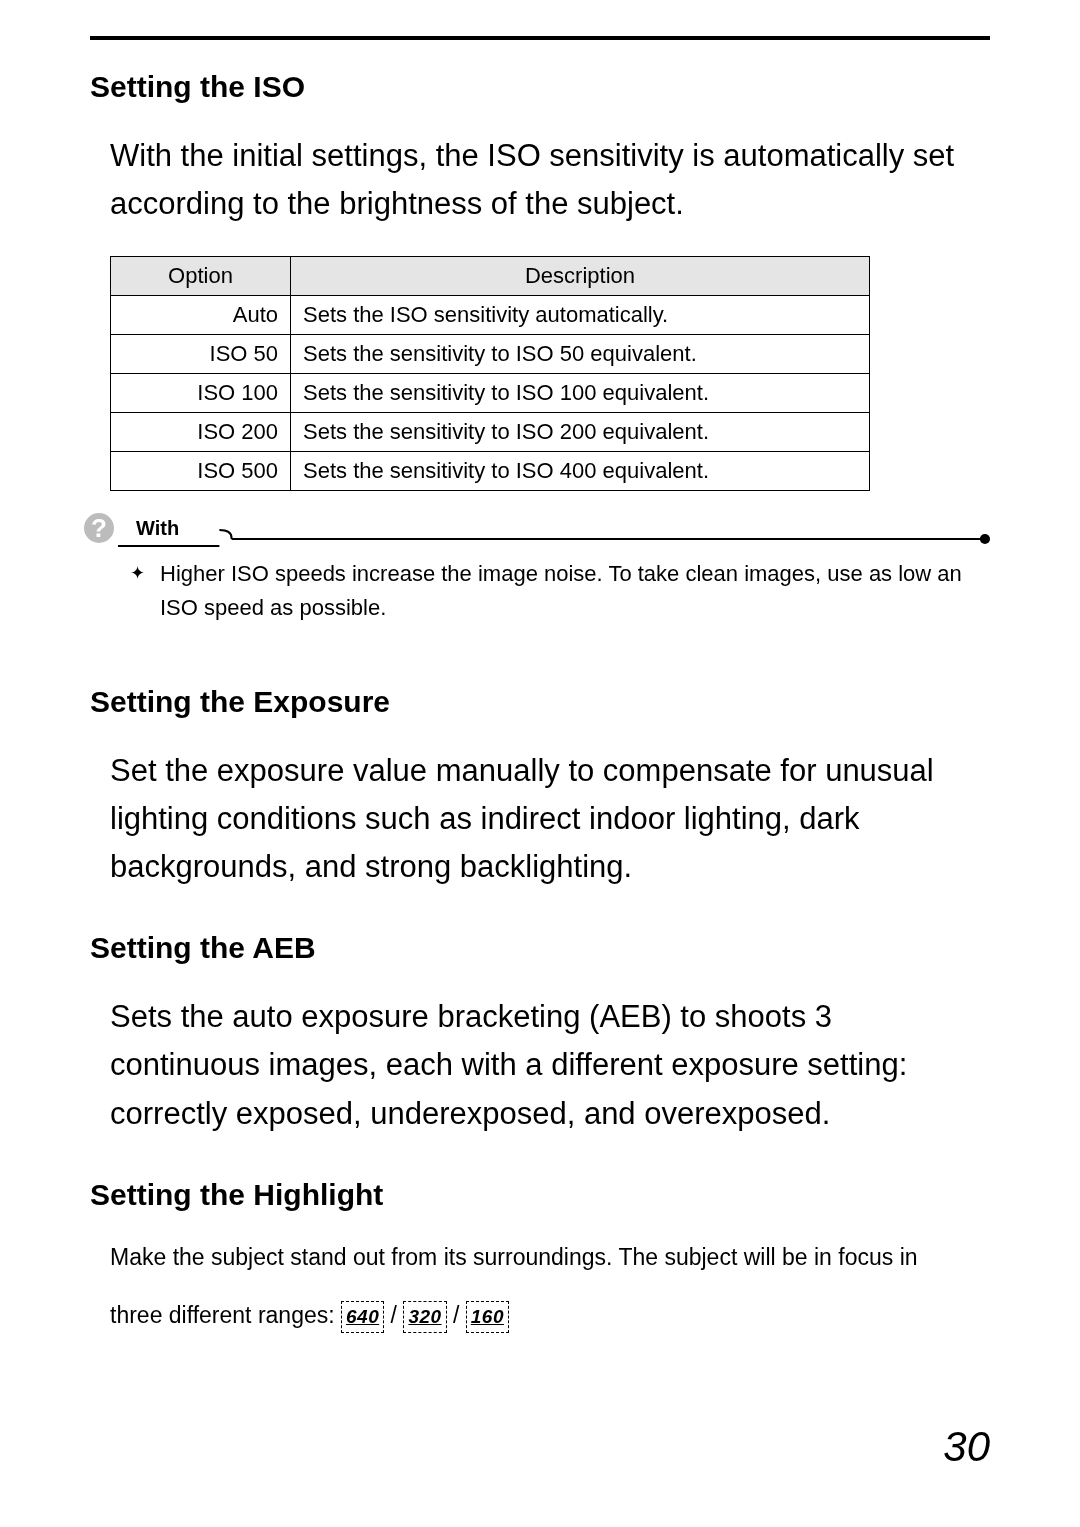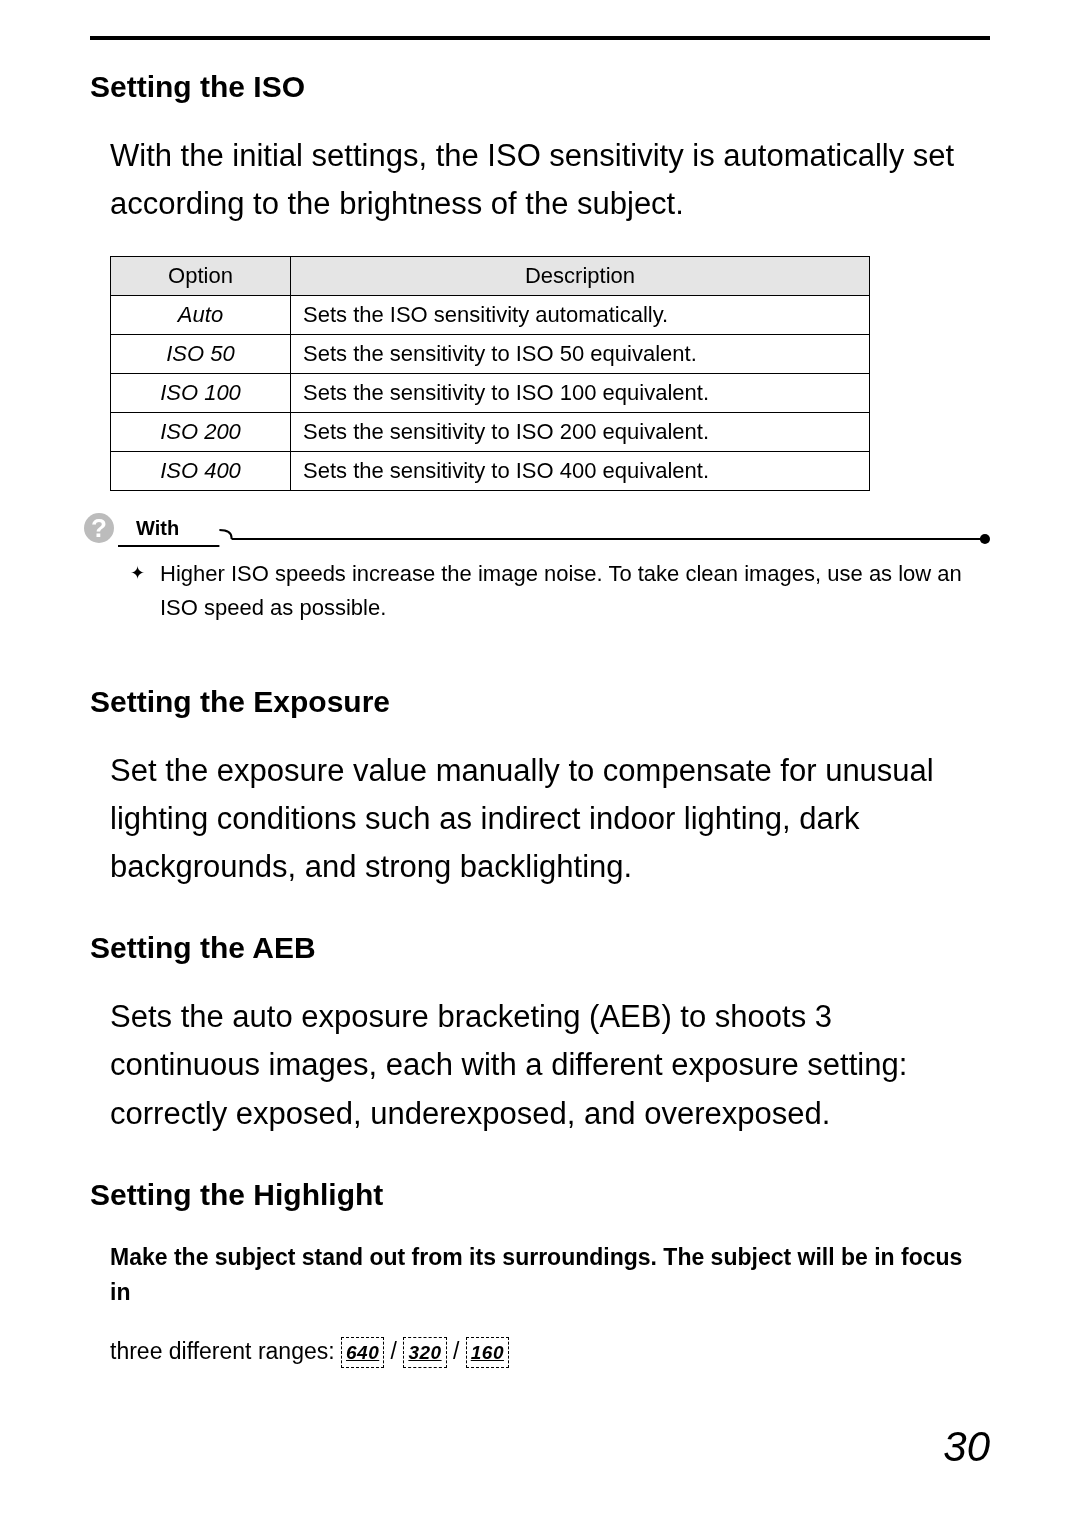--- a/index.html
+++ b/index.html
@@ -31,43 +31,41 @@
     font-size: 31px;
     line-height: 1.55;
     margin: 0 0 28px 20px;
     padding-right: 10px;
   }
   p.body2 {
     font-size: 23px;
     line-height: 1.55;
     margin: 0 0 0 20px;
     padding-right: 10px;
-    font-weight: bold;
   }
   table.opt {
     border-collapse: collapse;
     margin-left: 20px;
     width: 760px;
     font-size: 22px;
   }
   table.opt th, table.opt td {
     border: 1px solid #000;
     padding: 6px 12px;
     vertical-align: middle;
   }
   table.opt th {
     background: #e5e5e5;
     font-weight: normal;
     text-align: center;
     height: 34px;
   }
   table.opt td.optcol {
-    text-align: center;
+    text-align: right;
     width: 180px;
-    font-style: italic;
   }
   
   .tips-block {
     margin-top: 26px;
     margin-bottom: 12px;
     position: relative;
     height: 28px;
   }
   .tips-icon {
     position: absolute;
@@ -165,21 +163,21 @@
       </tr>
       <tr>
         <td class="optcol">ISO 100</td>
         <td>Sets the sensitivity to ISO 100 equivalent.</td>
       </tr>
       <tr>
         <td class="optcol">ISO 200</td>
         <td>Sets the sensitivity to ISO 200 equivalent.</td>
       </tr>
       <tr>
-        <td class="optcol">ISO 400</td>
+        <td class="optcol">ISO 500</td>
         <td>Sets the sensitivity to ISO 400 equivalent.</td>
       </tr>
     </tbody>
   </table>
 
   <div class="tips-block">
     <div class="tips-icon">?</div>
     <div class="tips-line">
       <svg width="100%" height="20" viewBox="0 0 860 20" preserveAspectRatio="none">
 

